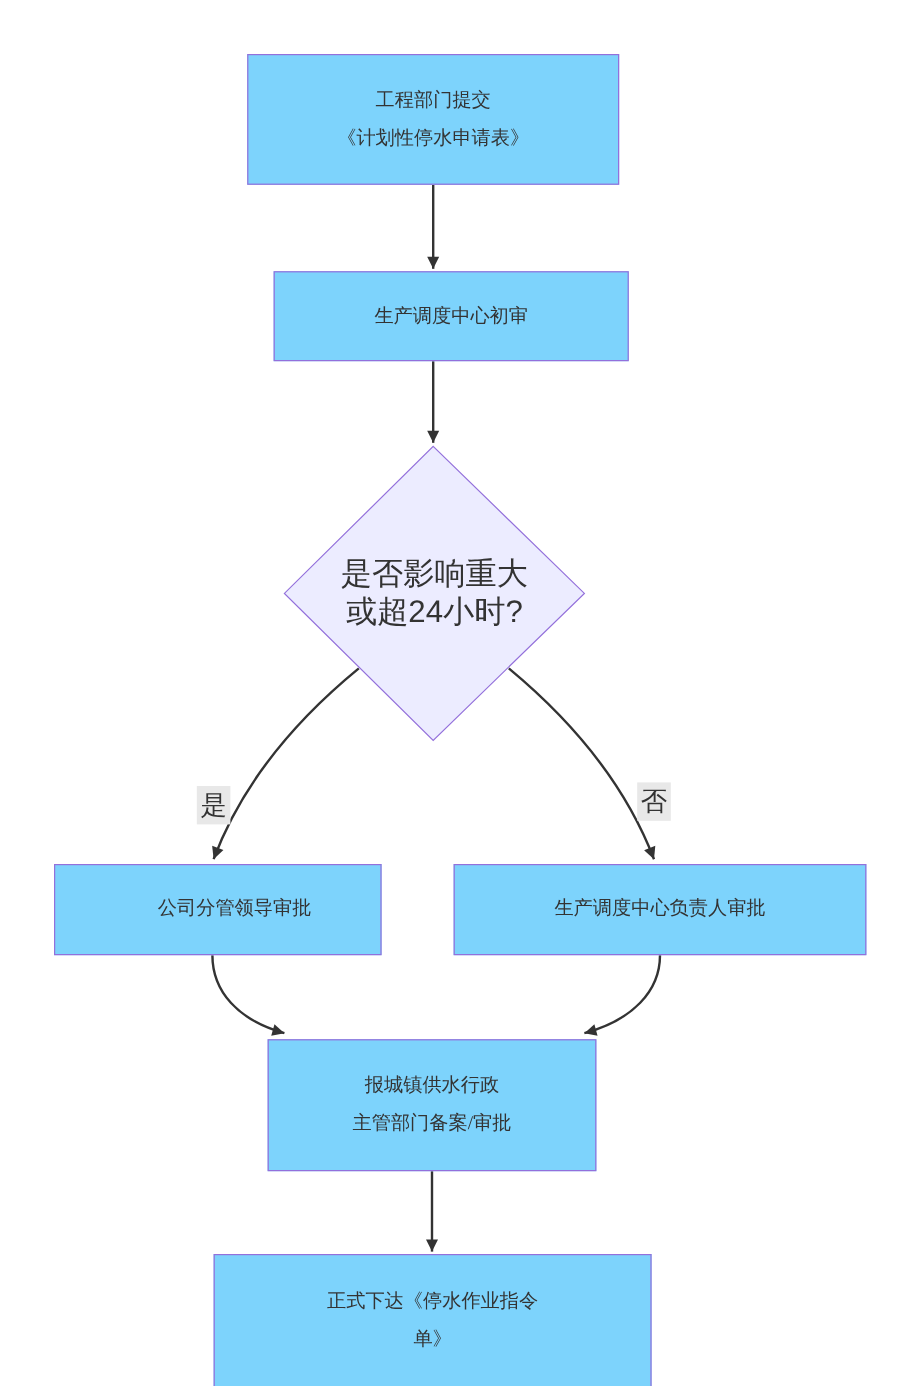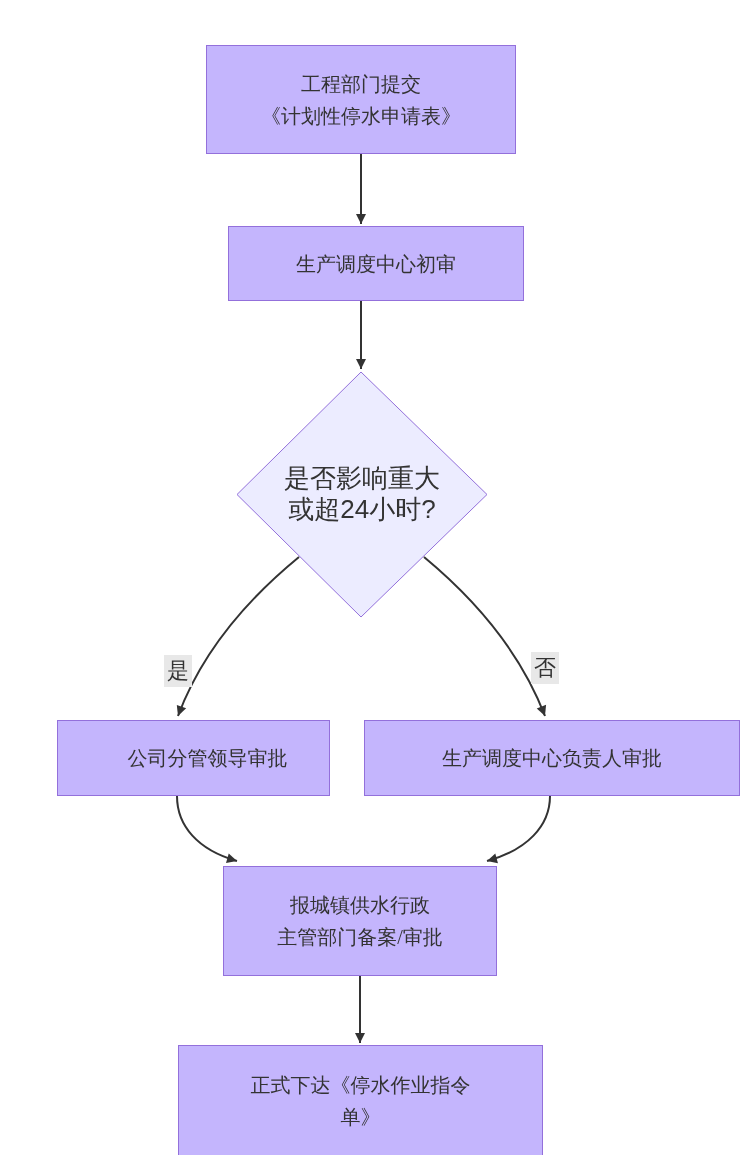--- a/index.html
+++ b/index.html
@@ -12,35 +12,35 @@
     font-family: "Liberation Sans", "DejaVu Sans", sans-serif;
   }
   #edge-layer {
     position: absolute;
     left: 0; top: 0;
     width: 756px; height: 1155px;
   }
   .node {
     position: absolute;
     box-sizing: border-box;
-    background: #c4b5fd;
+    background: #7dd3fc;
     border: 1px solid #9370DB;
     color: #333333;
-    font-size: 20px;
+    font-size: 16px;
     line-height: 32px;
     display: flex;
     align-items: center;
     justify-content: center;
     text-align: center;
     white-space: pre-line;
   }
   #node-submit        { left: 206px; top: 45px;   width: 310px; height: 109px; }
   #node-initial       { left: 228px; top: 226px;  width: 296px; height: 75px;  }
-  #node-leader        { left: 57px;  top: 720px;  width: 273px; height: 76px; padding-left: 28px;  }
-  #node-center-head   { left: 364px; top: 720px;  width: 376px; height: 76px;  }
+  #node-leader        { left: 45px;  top: 720px;  width: 273px; height: 76px; padding-left: 28px;  }
+  #node-center-head   { left: 378px; top: 720px;  width: 344px; height: 76px;  }
   #node-gov           { left: 223px; top: 866px;  width: 274px; height: 110px; font-family: Liberation Serif, serif; }
   #node-issue         { left: 178px; top: 1045px; width: 365px; height: 112px; }
   .diamond-text {
     position: absolute;
     left: 362px; top: 494px;
     width: 190px;
     transform: translate(-50%, -50%);
     color: #333333;
     font-size: 26px;
     line-height: 31px;

